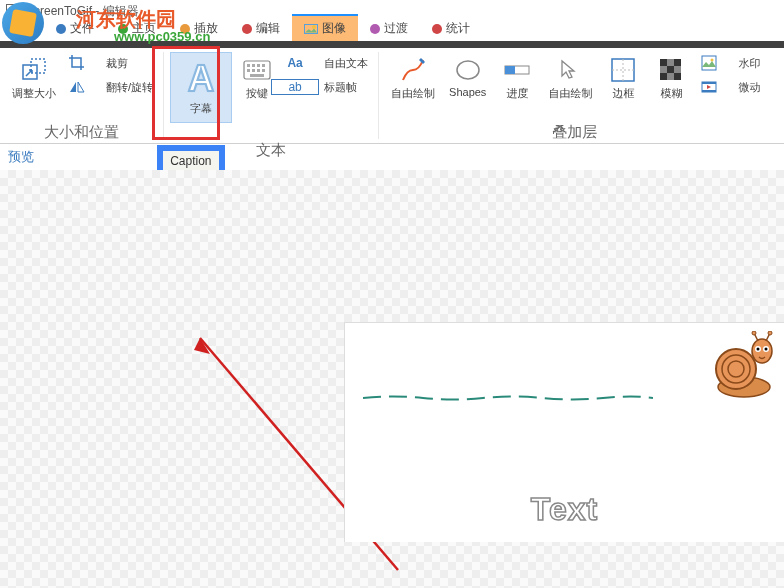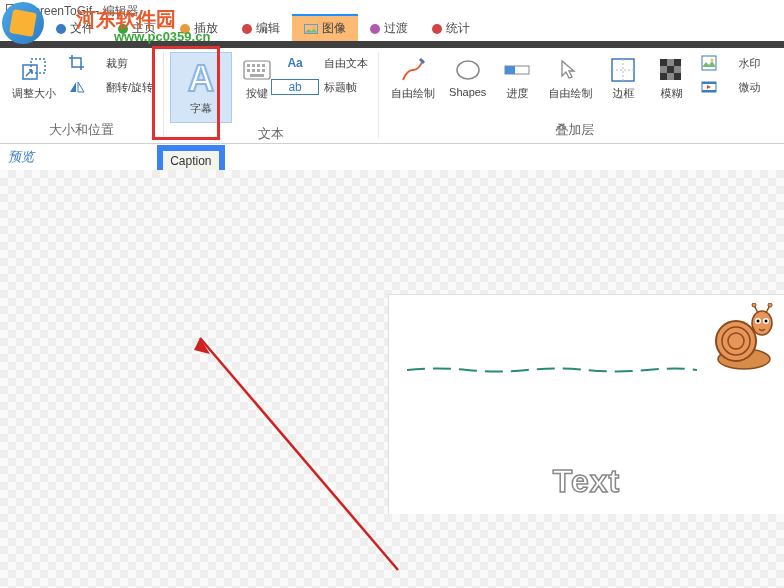--- a/index.html
+++ b/index.html
@@ -15,36 +15,36 @@
 .watermark .txt{margin-left:4px;}
 .watermark .cn{color:#e85a2a;font-size:20px;font-weight:bold;line-height:1;}
 .watermark .url{color:#3aa63a;font-size:13px;font-weight:bold;margin-left:38px;}
 .menu-bar{height:26px;display:flex;align-items:flex-end;padding-left:44px;border-bottom:7px solid #404040;}
 .menu-item{padding:4px 12px;display:flex;align-items:center;gap:4px;color:#444;cursor:pointer;}
 .menu-item.active{background:#fdba74;border-top:2px solid #1e90ff;}
 .menu-item .dot{width:10px;height:10px;border-radius:50%;}
 .ribbon{height:96px;display:flex;border-bottom:1px solid #d0d0d0;padding:4px 0;}
 .group{display:flex;flex-direction:column;align-items:center;padding:0 6px;border-right:1px solid #e8e8e8;}
 .group-content{display:flex;flex:1;align-items:flex-start;gap:2px;}
-.group-label{font-size:13px;color:#666;margin-top:2px;}
+.group-label{font-size:15px;color:#666;margin-top:18px;}
 .btn-lg{display:flex;flex-direction:column;align-items:center;justify-content:flex-start;padding:4px 6px;cursor:pointer;min-width:46px;}
 .btn-lg .ico{width:28px;height:28px;display:flex;align-items:center;justify-content:center;font-size:20px;color:#3b7bbf;}
 .btn-lg .lbl{font-size:11px;color:#444;margin-top:2px;text-align:center;}
 .btn-sm{display:flex;align-items:center;gap:20px;padding:2px 4px;cursor:pointer;}
 .btn-sm .ico{width:18px;height:18px;display:flex;align-items:center;justify-content:center;color:#3b7bbf;}
 .btn-sm .lbl{font-size:11px;color:#444;}
 .col{display:flex;flex-direction:column;gap:2px;}
 .caption-btn{background:#d4e5f7;border:1px solid #a8cdf0;padding:6px 10px;}
 .caption-btn .ico{width:40px;height:40px;}
 .caption-A{font-size:36px;font-weight:bold;color:#fff;text-shadow:0 0 2px #69a3d8,0 0 1px #69a3d8;-webkit-text-stroke:2px #8ab8e0;}
 .red-box{position:absolute;border:3px solid #e03030;pointer-events:none;}
 .tooltip{position:absolute;background:#f5f5f0;border:6px solid #3b82f6;padding:3px 6px;font-size:11px;color:#333;text-align:center;line-height:1.3;}
-.preview-label{padding:4px 8px;color:#3b7bbf;font-size:13px;font-style:italic;}
+.preview-label{padding:4px 8px;color:#3b7bbf;font-size:13px;}
 .preview-area{height:432px;position:relative;background-image:linear-gradient(45deg,#eee 25%,transparent 25%,transparent 75%,#eee 75%),linear-gradient(45deg,#eee 25%,transparent 25%,transparent 75%,#eee 75%);background-size:16px 16px;background-position:0 0,8px 8px;background-color:#fafafa;}
-.canvas{position:absolute;right:0;top:124px;width:396px;height:220px;background:#fff;border-left:1px solid #ddd;border-top:1px solid #ddd;}
+.canvas{position:absolute;right:0;top:152px;width:440px;height:220px;background:#fff;border-left:1px solid #ddd;border-top:1px solid #ddd;}
 .snail{position:absolute;right:8px;top:8px;width:80px;height:70px;}
 .trail{position:absolute;left:18px;top:72px;width:290px;height:6px;}
 .text-label{position:absolute;left:50%;transform:translateX(-50%);bottom:14px;font-size:32px;font-weight:bold;color:#fff;-webkit-text-stroke:1.5px #888;letter-spacing:1px;}
 .arrow-svg{position:absolute;left:70px;top:150px;width:340px;height:280px;pointer-events:none;}
 svg{display:block;}
 </style>
 </head>
 <body>
 
 <div class="title-bar">

